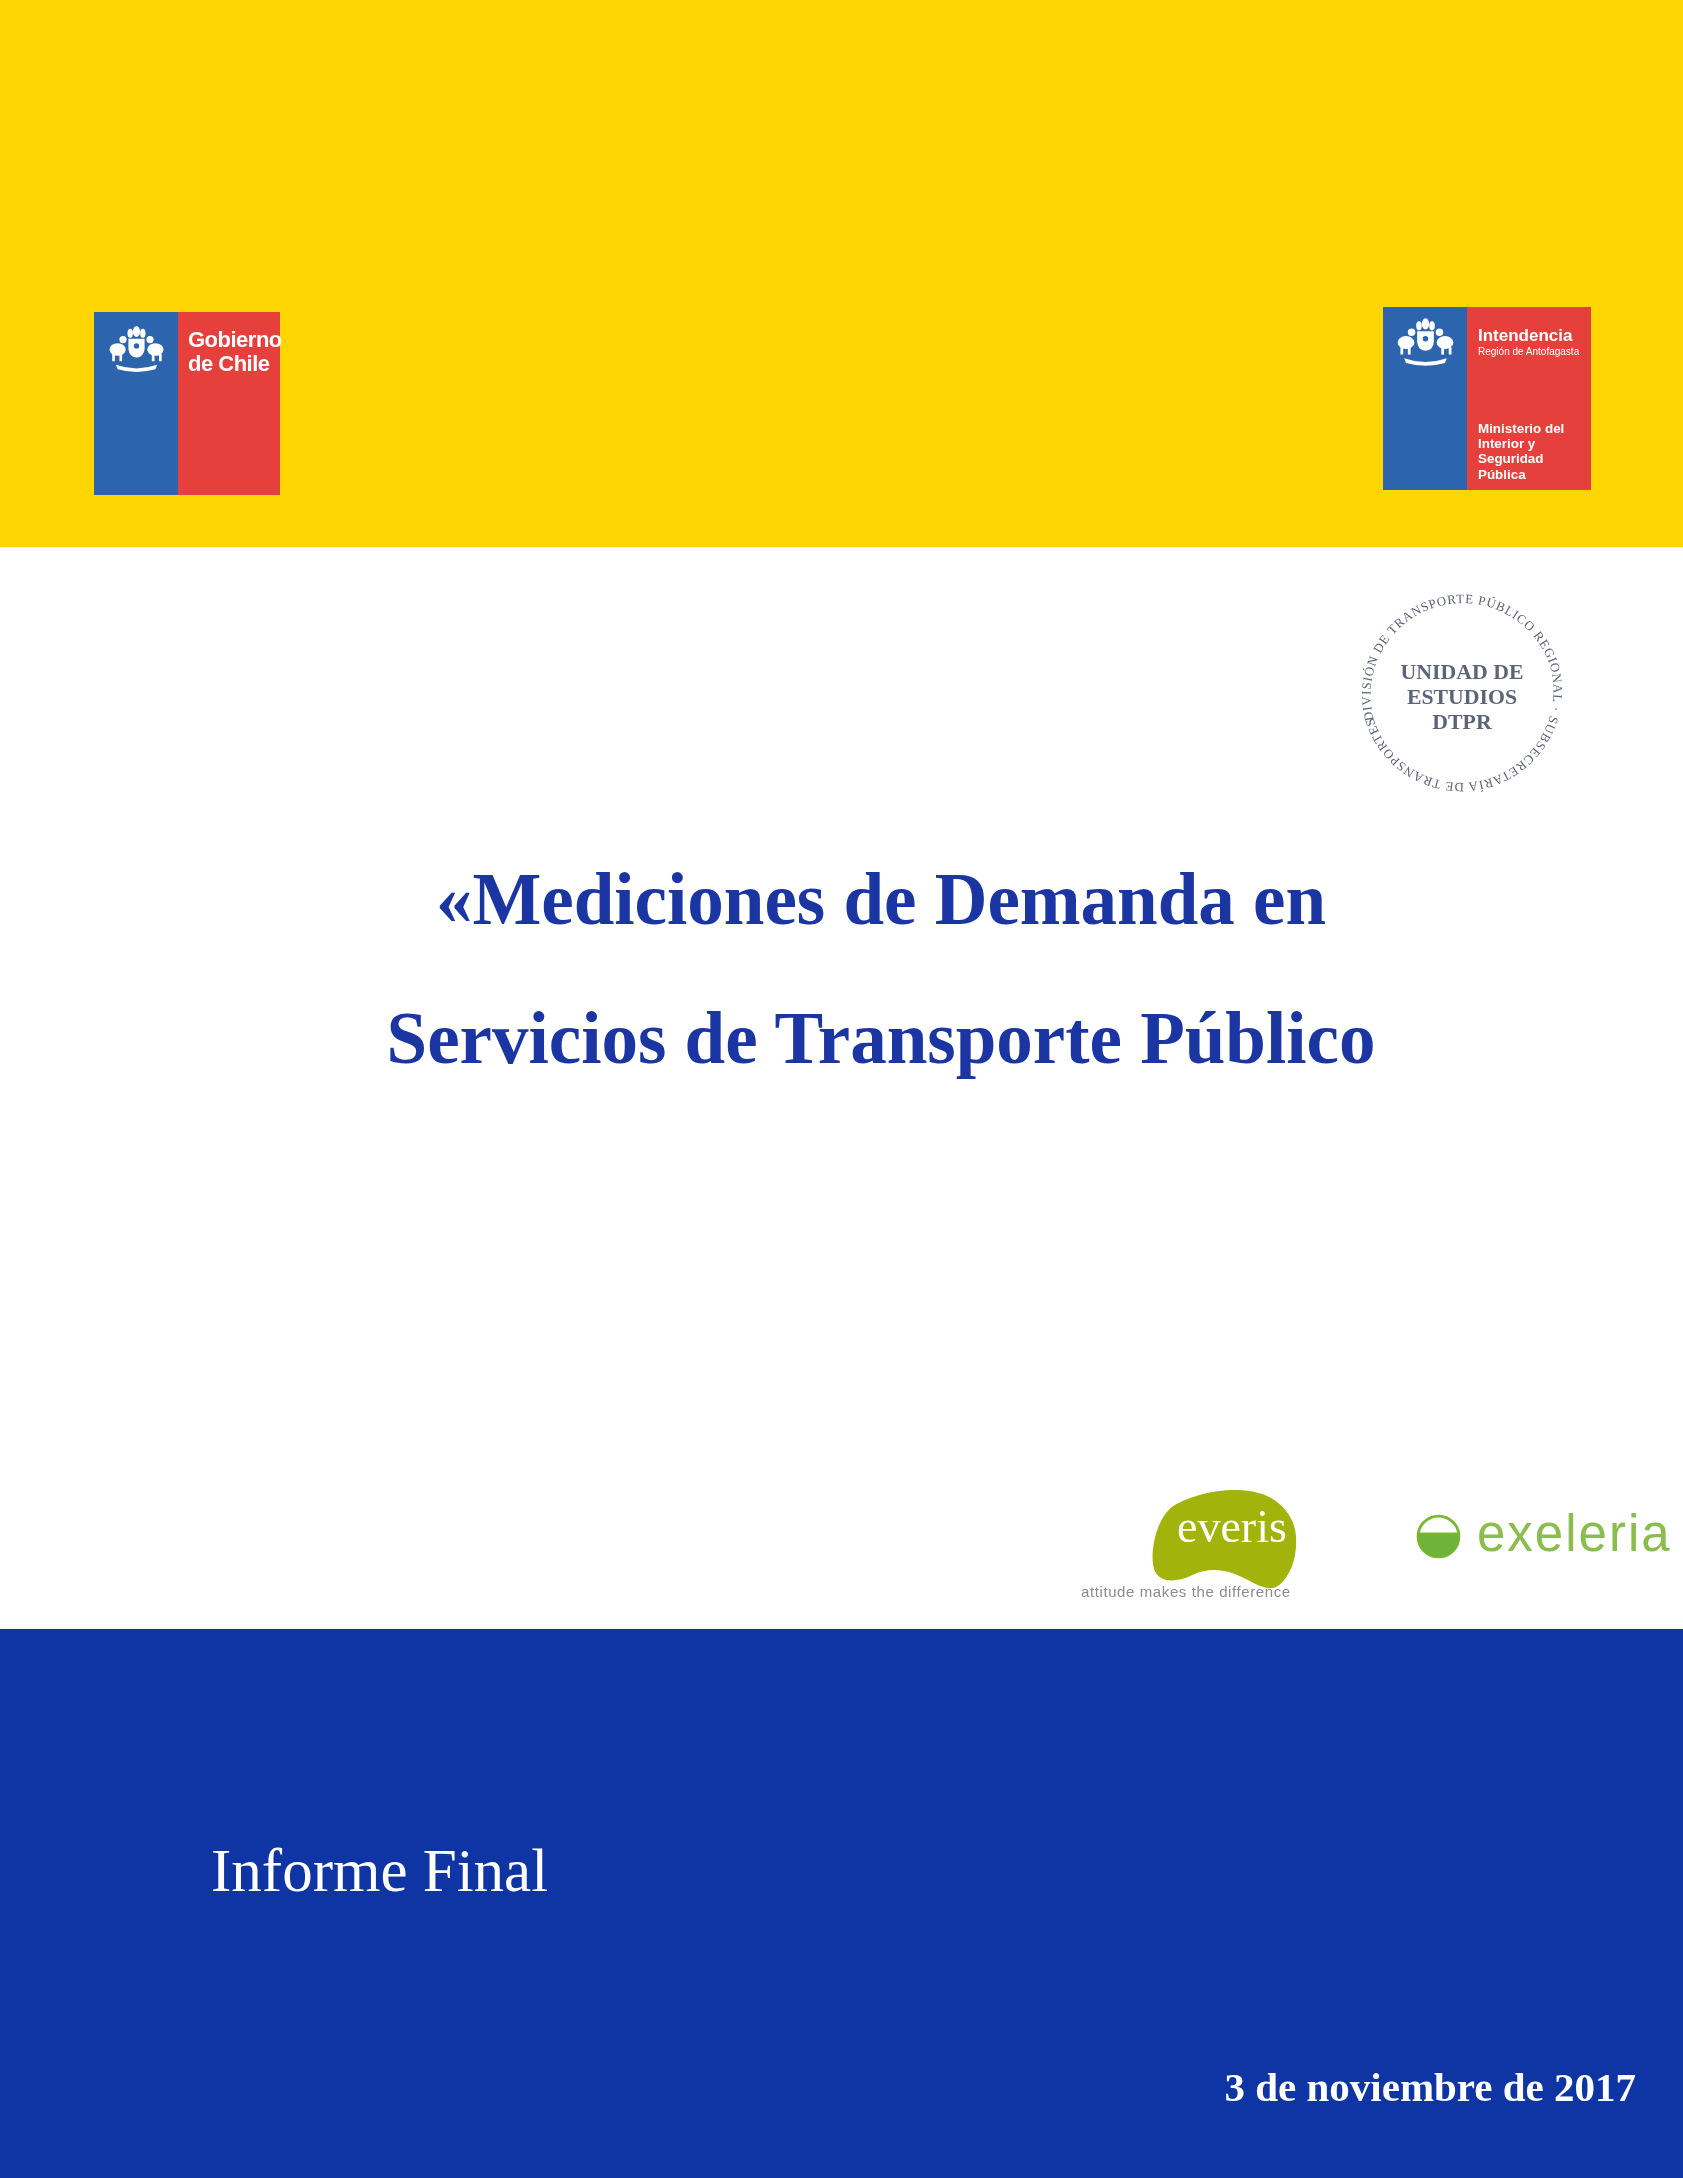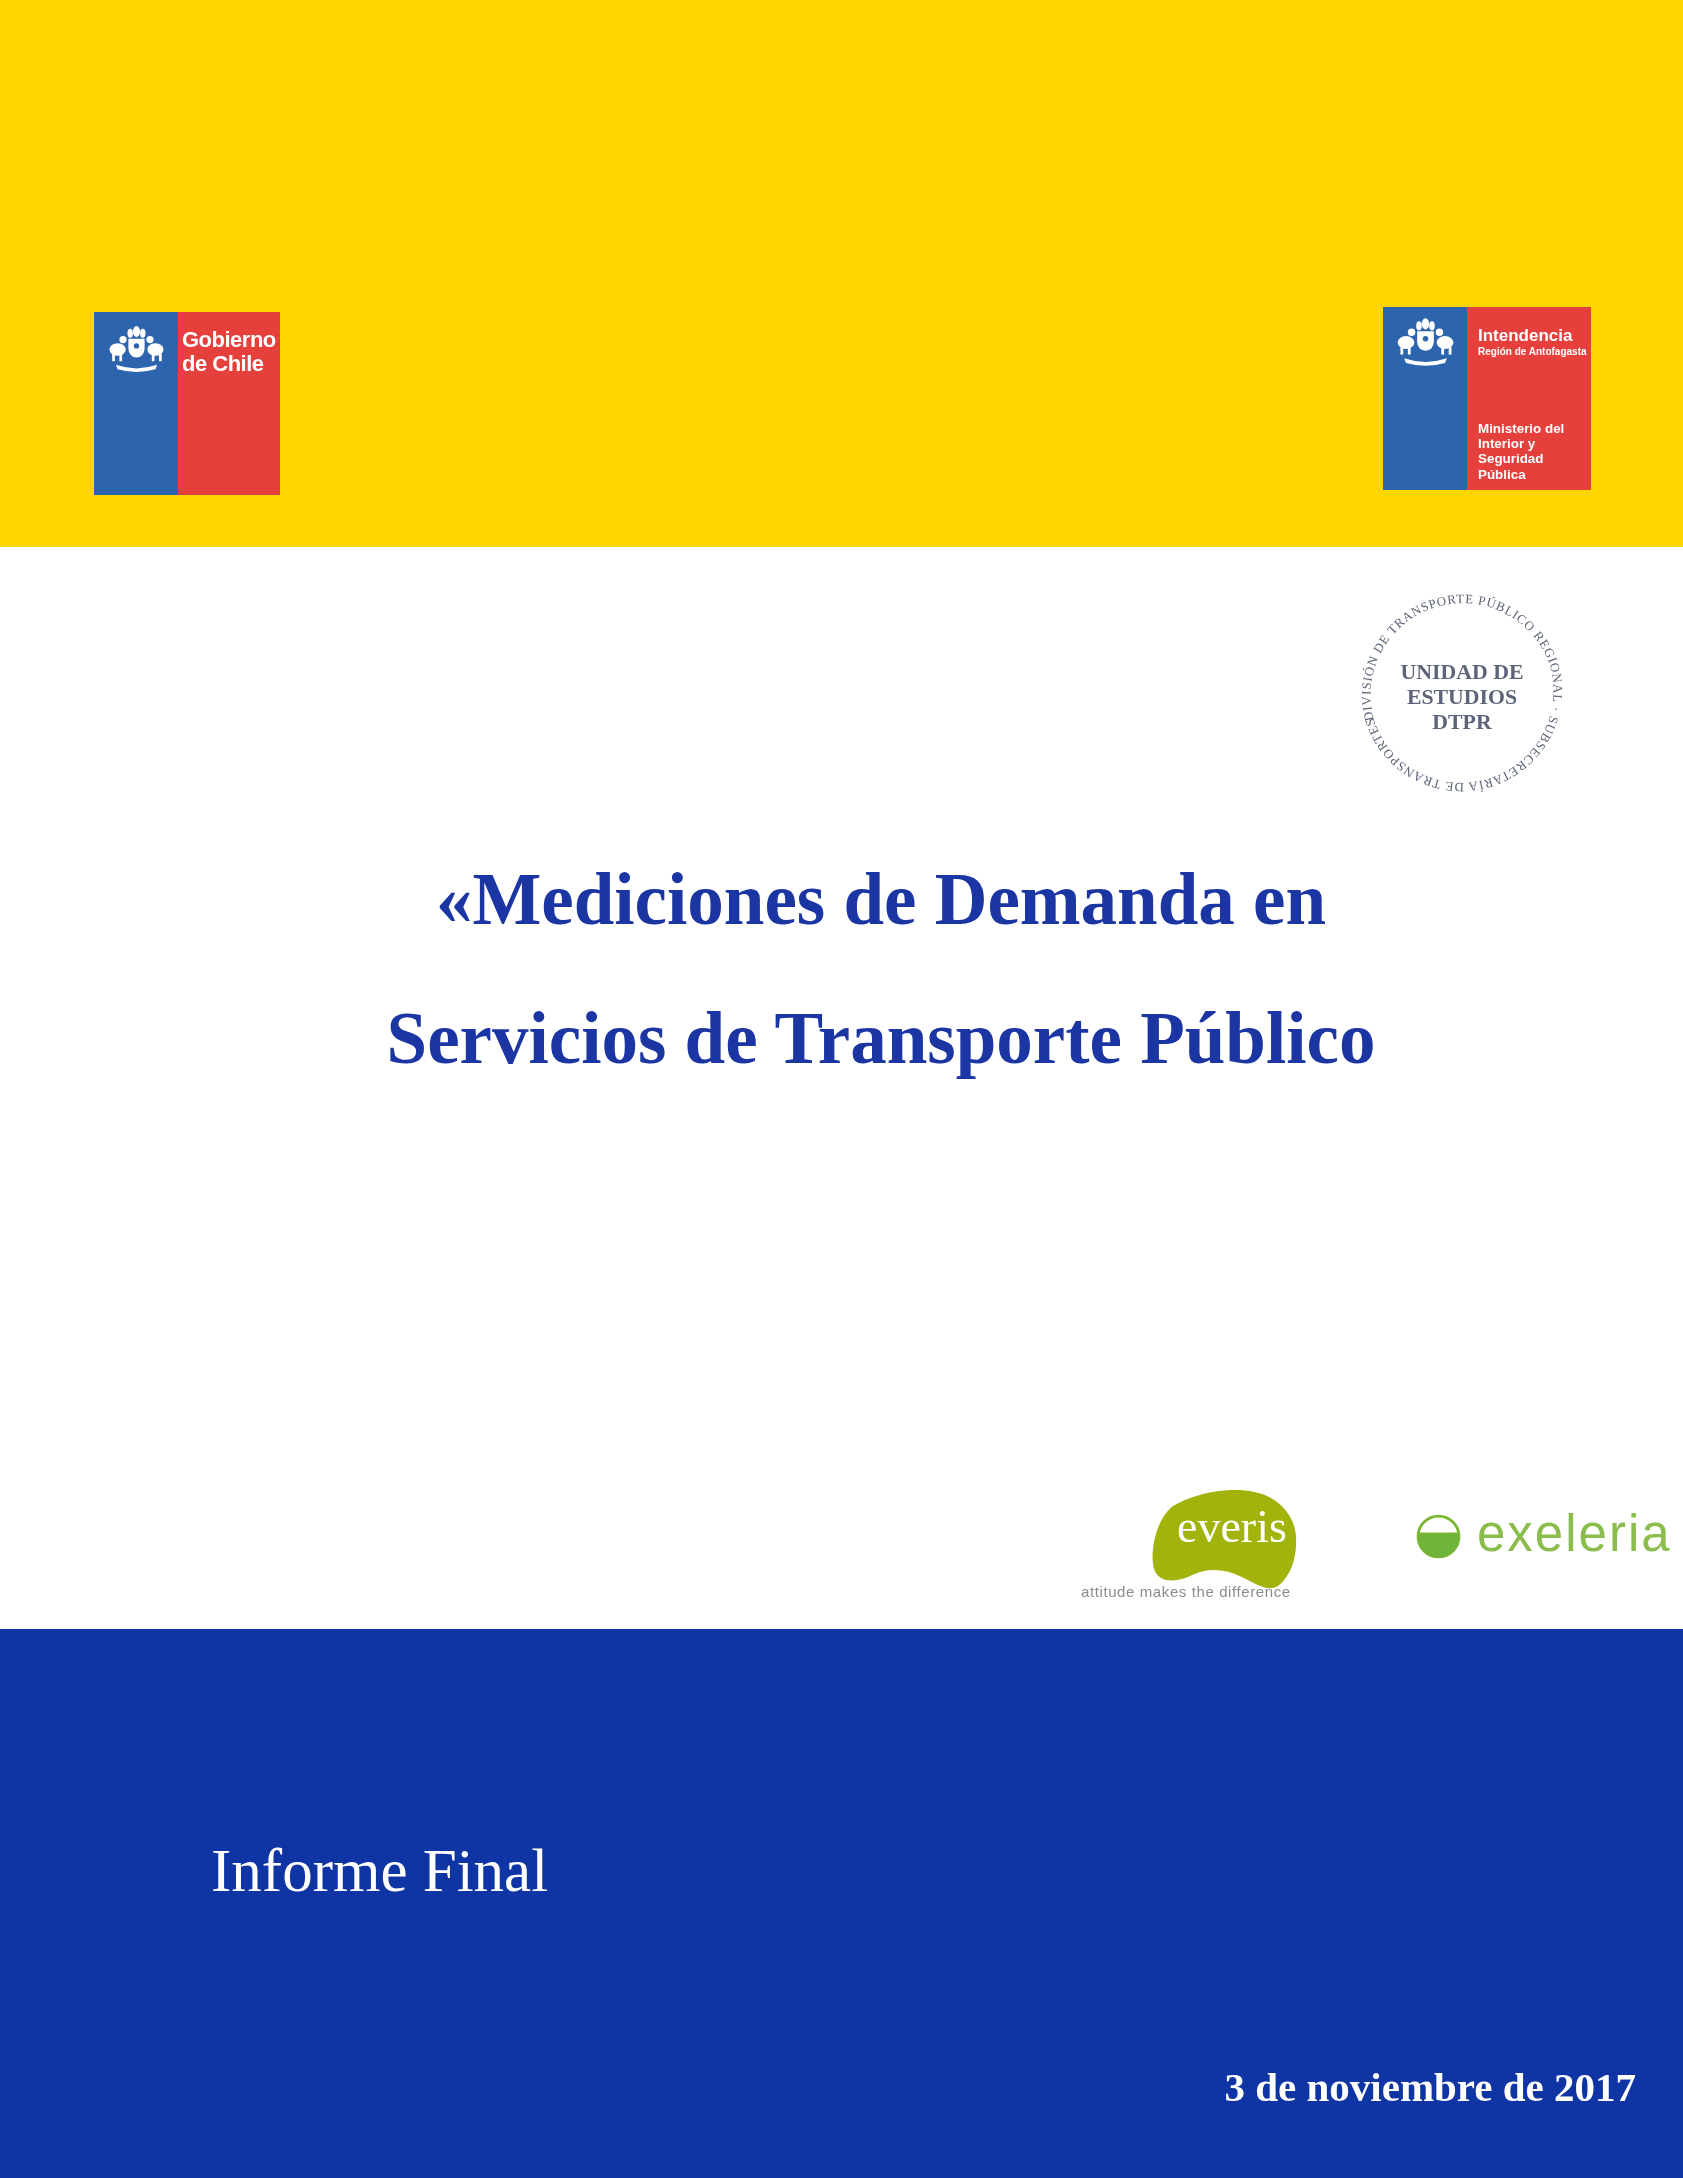--- a/index.html
+++ b/index.html
@@ -14,28 +14,28 @@
   .band-top{
     position:absolute;left:0;top:0;width:1683px;height:547px;
     background:#ffd502;
   }
   .gov-logo{position:absolute;display:flex;}
   .gov-logo .half{height:100%;box-sizing:border-box;}
   .half-blue{background:#2d64ae;display:flex;justify-content:center;}
   .half-red{background:#e6403d;color:#ffffff;font-family:"Liberation Sans",sans-serif;}
   .logo-chile{left:94px;top:312px;width:186px;height:183px;}
   .logo-chile .half-blue{width:84px;}
-  .logo-chile .half-red{width:102px;padding:16px 0 0 4px;}
+  .logo-chile .half-red{width:102px;padding:16px 0 0 10px;}
   .logo-chile .gob-line{font-weight:bold;font-size:22px;line-height:24px;letter-spacing:-0.5px;}
   .crest{margin-top:12px;}
   .logo-intendencia{left:1383px;top:307px;width:208px;height:183px;}
   .logo-intendencia .half-blue{width:84px;}
   .logo-intendencia .half-red{width:124px;position:relative;padding:10px 0 0 11px;}
   .int-title{font-weight:bold;font-size:17px;line-height:19px;margin-top:9px;}
-  .int-sub{font-weight:bold;font-size:10px;line-height:13px;}
+  .int-sub{font-weight:normal;font-size:10px;line-height:13px;}
   .int-ministry{position:absolute;left:11px;bottom:8px;}
   .int-ministry span{display:block;font-weight:bold;font-size:13.4px;line-height:15.3px;}
   
   .seal{position:absolute;left:1348px;top:579px;}
   .seal text{fill:#5d6478;}
   .seal .ring{font-family:"Liberation Serif",serif;font-size:13px;letter-spacing:0.8px;}
   .seal .center{font-family:"Liberation Serif",serif;font-weight:bold;font-size:22px;text-anchor:middle;}
   
   .title-block{
     position:absolute;left:168px;top:830px;width:1426px;

